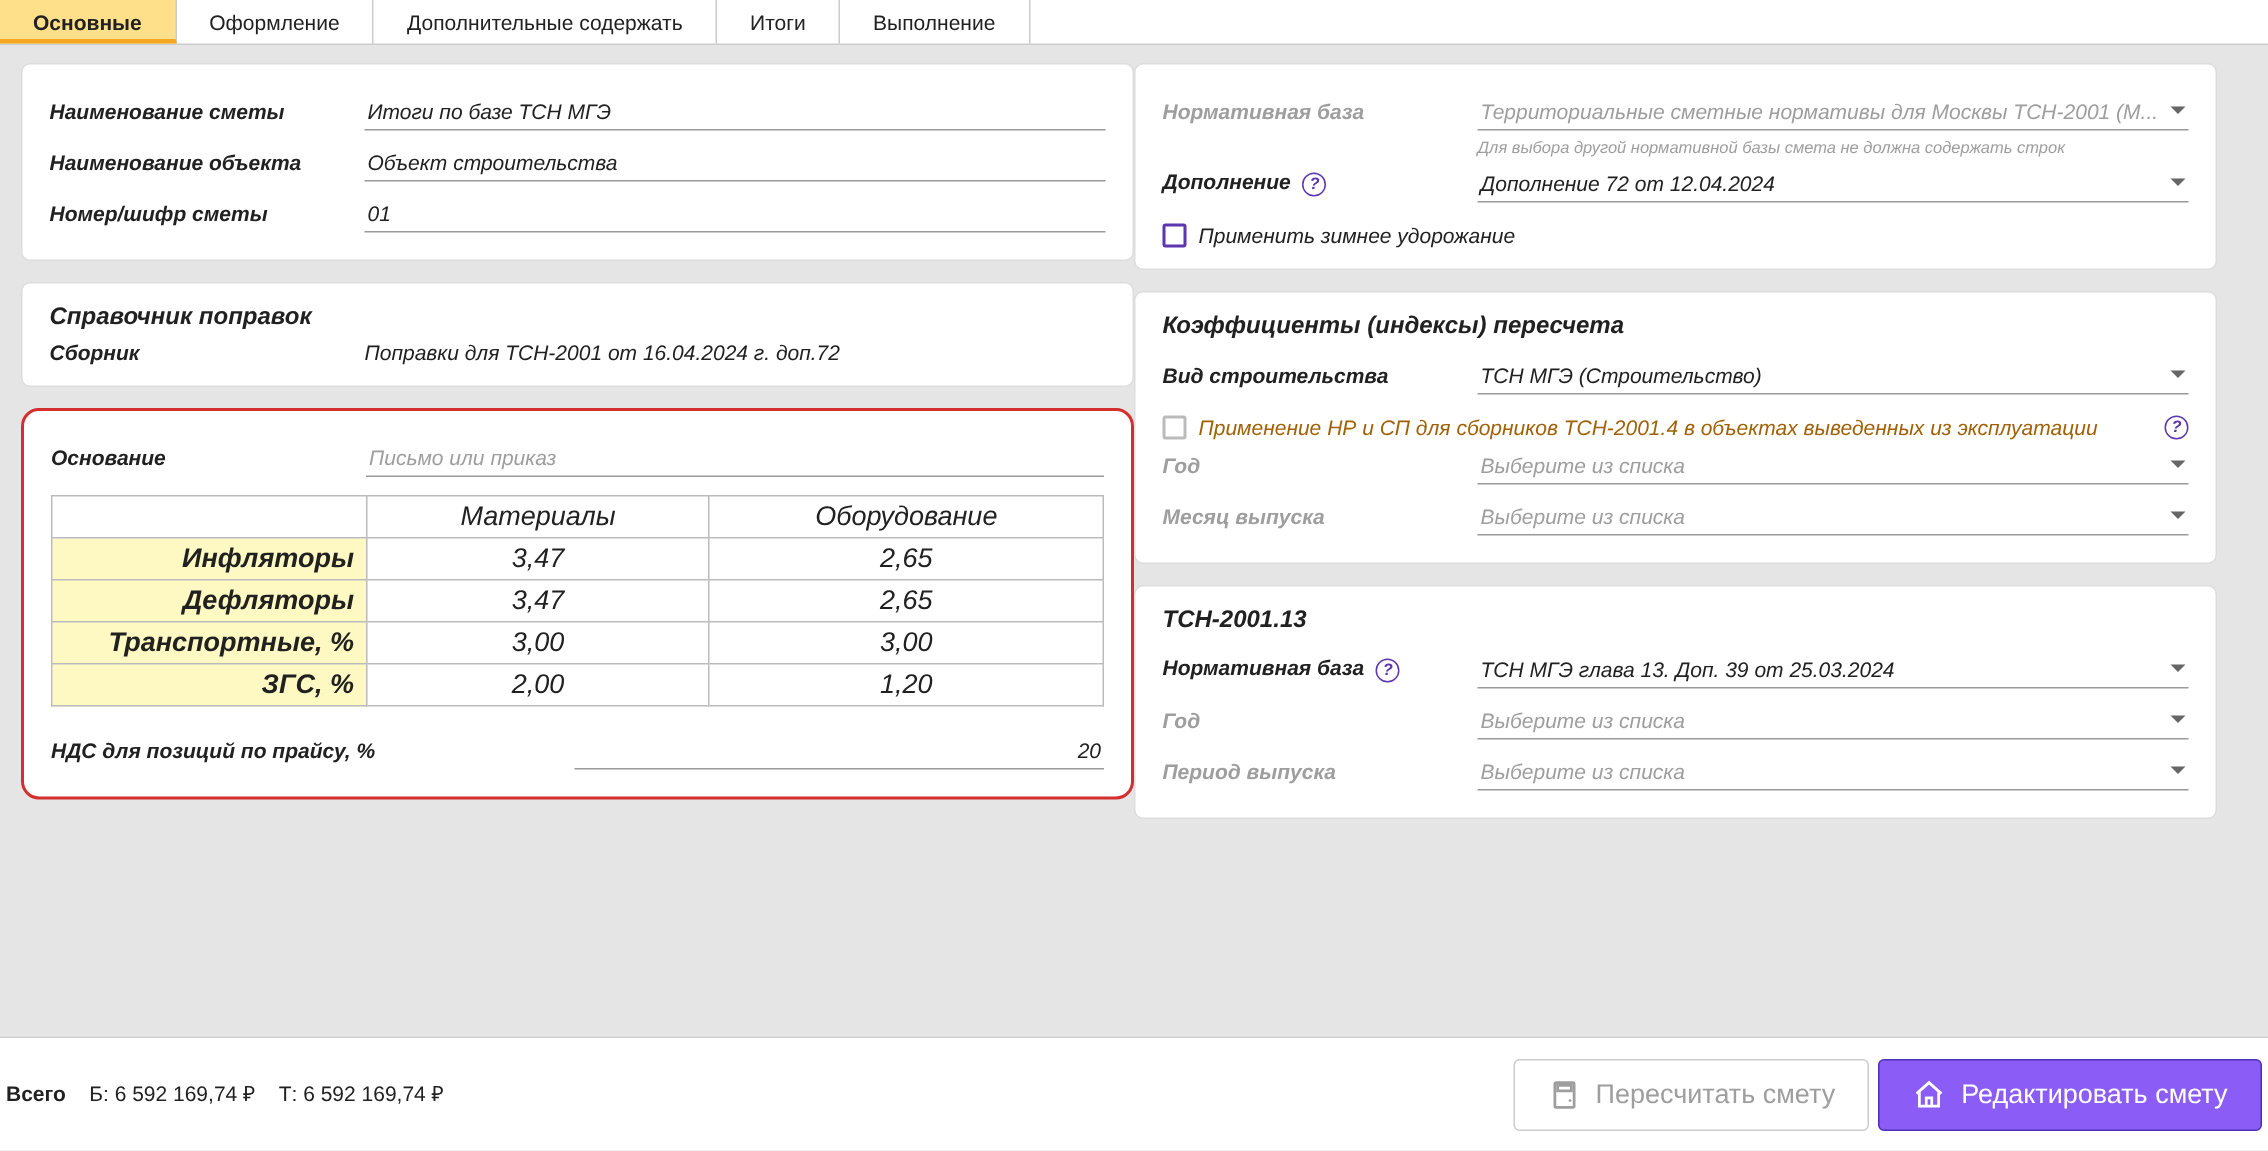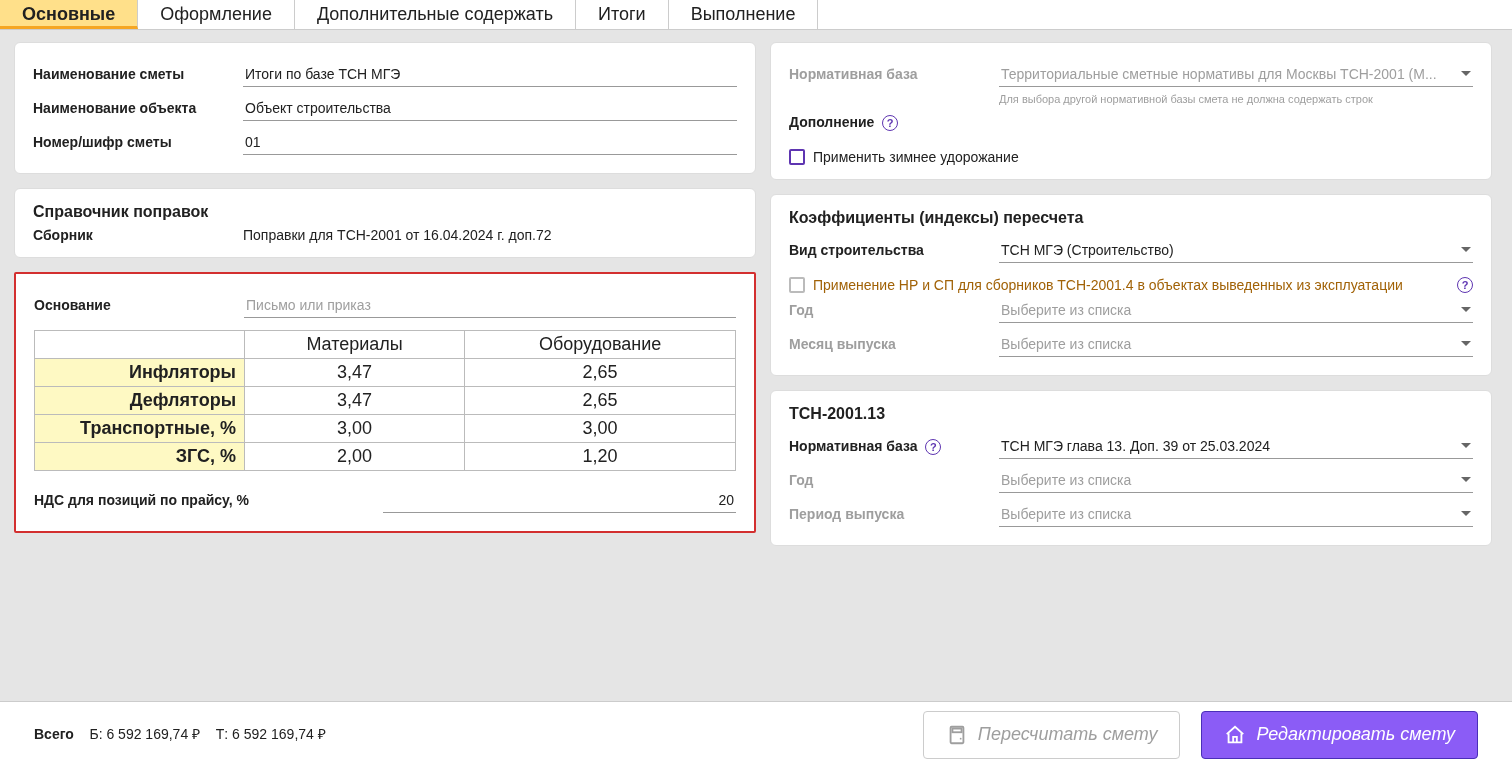--- a/index.html
+++ b/index.html
@@ -1,62 +1,62 @@
 <!DOCTYPE html>
 <html><head>
 <meta charset="utf-8">
 <style>
 * { box-sizing: border-box; margin: 0; padding: 0; font-family: Arial, Helvetica, sans-serif; }
 body { background: #e5e5e5; font-size: 14px; color: #212121; width: 1512px; height: 767px; overflow: hidden; }
 
 .tabs { display: flex; background: #fff; border-bottom: 1px solid #ccc; height: 30px; }
-.tab { padding: 6px 22px; border-right: 1px solid #ccc; cursor: pointer; font-size: 18px; display:flex; align-items:center; }
+.tab { padding: 6px 22px; border-right: 1px solid #ccc; cursor: pointer; font-size: 14px; display:flex; align-items:center; }
 .tab.active { background: #ffe08a; font-weight: 600; border-bottom: 3px solid #f5a623; padding-bottom:3px; }
 
-.content { display: flex; gap: 14px; padding: 12px 14px 0 14px; }
+.content { display: flex; padding: 12px 14px 0 14px; font-style: italic; }
 .col { display: flex; flex-direction: column; gap: 14px; }
 .col-left { width: 742px; }
 .col-right { width: 722px; }
 
 .card { background: #fff; border: 1px solid #ddd; border-radius: 6px; padding: 14px 18px; }
 .row { display: flex; align-items: center; min-height: 34px; }
 .label { width: 210px; font-size: 14px; flex-shrink: 0; }
 .label.bold { font-weight: 700; }
 .value-underline { flex: 1; border-bottom: 1px solid #999; padding: 4px 2px; font-size: 14px; }
 .value-underline.placeholder { color: #9e9e9e; }
 .value-underline.right { text-align: right; }
 .value-select { flex: 1; display: flex; align-items: center; justify-content: space-between; border-bottom: 1px solid #999; padding: 4px 2px; cursor: pointer; }
 .value-select.disabled { color: #9e9e9e; }
 .value-select-text { flex:1; }
 .chevron { width: 0; height: 0; border-left: 5px solid transparent; border-right: 5px solid transparent; border-top: 5px solid #666; }
 
 .section-title { font-weight: 700; font-size: 16px; margin-bottom: 6px; }
 .subrow { display: flex; margin-top: 6px; }
 .sublabel { width: 210px; font-weight: 700; font-size: 14px; }
 
-.red-border { border: 2px solid #d32f2f; border-radius: 2px; }
+.red-border { border: 2px solid #d32f2f; border-radius: 12px; }
 
 table.grid { width: 100%; border-collapse: collapse; margin-top: 8px; font-size: 18px; }
 table.grid th, table.grid td { border: 1px solid #bbb; padding: 3px 8px; text-align: center; }
 table.grid th.rowhdr, table.grid td.rowhdr { text-align: right; font-weight: 700; width: 210px; background: #fef9c3; }
 table.grid th { font-weight: 400; background: #fff; }
 
 .help { display:inline-flex; width:16px; height:16px; border:1.5px solid #5e35b1; color:#5e35b1; border-radius:50%; align-items:center; justify-content:center; font-size:11px; margin-left:4px; cursor:pointer; font-weight:700;}
 
 .checkbox-row { display:flex; align-items:center; gap:8px; margin-top:10px; }
 .checkbox { width:16px; height:16px; border:2px solid #5e35b1; border-radius:2px; cursor:pointer; flex-shrink:0; }
 .checkbox.disabled { border-color:#bbb; }
 .cb-label { font-size:14px; }
 .cb-label.disabled { color:#a16207; }
 
 .hint { font-size: 11px; color: #9e9e9e; margin-top: 2px; margin-left: 210px; }
 
-.footer { position: absolute; bottom: 0; left: 0; right: 0; background: #fff; border-top: 1px solid #ccc; padding: 10px 34px; display:flex; justify-content:space-between; align-items:center; height:66px; }
+.footer { position: absolute; bottom: 0; left: 0; right: 0; background: #fff; border-top: 1px solid #ccc; padding: 10px 4px; display:flex; justify-content:space-between; align-items:center; height:76px; }
 .footer-left { font-size:14px; line-height:1.6; }
-.footer-buttons { display:flex; gap:21px;font-style:italic; }
+.footer-buttons { display:flex; gap:6px; }
 .btn { display:flex; align-items:center; gap:10px; padding: 12px 22px; border-radius:4px; font-size:18px; cursor:pointer; border:1px solid #ccc; }
 .btn-secondary { background:#fff; color:#9e9e9e; }
 .btn-primary { background:#8b5cf6; color:#fff; border-color:#4a2fb8; }
 .icon-svg { width:22px; height:22px; }
 </style>
 </head>
 <body>
 
 <div class="tabs">
   <div class="tab active">Основные</div>
@@ -140,20 +140,24 @@
           <span class="value-select-text">Территориальные сметные нормативы для Москвы ТСН-2001 (М...</span>
           <span class="chevron"></span>
         </div>
       </div>
       <div class="hint">Для выбора другой нормативной базы смета не должна содержать строк</div>
       <div class="row">
         <span class="label bold">
           <span>Дополнение</span>
           <span class="help">?</span>
         </span>
+        <div class="value-select">
+          <span class="value-select-text">Дополнение 72 от 12.04.2024</span>
+          <span class="chevron"></span>
+        </div>
       </div>
       <div class="checkbox-row">
         <span class="checkbox"></span>
         <span class="cb-label">Применить зимнее удорожание</span>
       </div>
     </div>
 
     <div class="card">
       <div class="section-title">Коэффициенты (индексы) пересчета</div>
       <div class="row">

